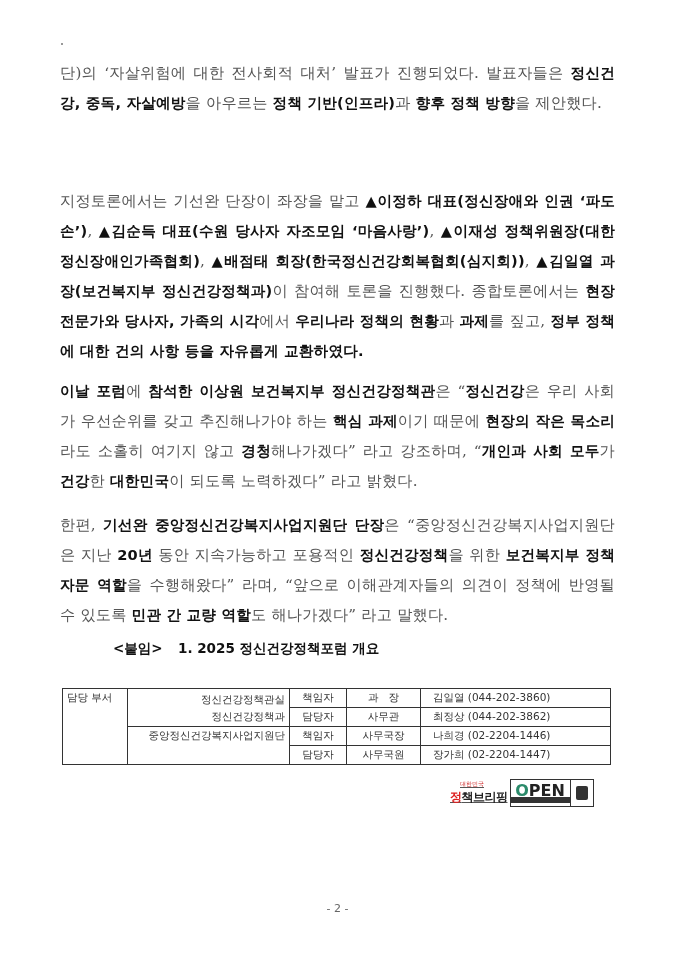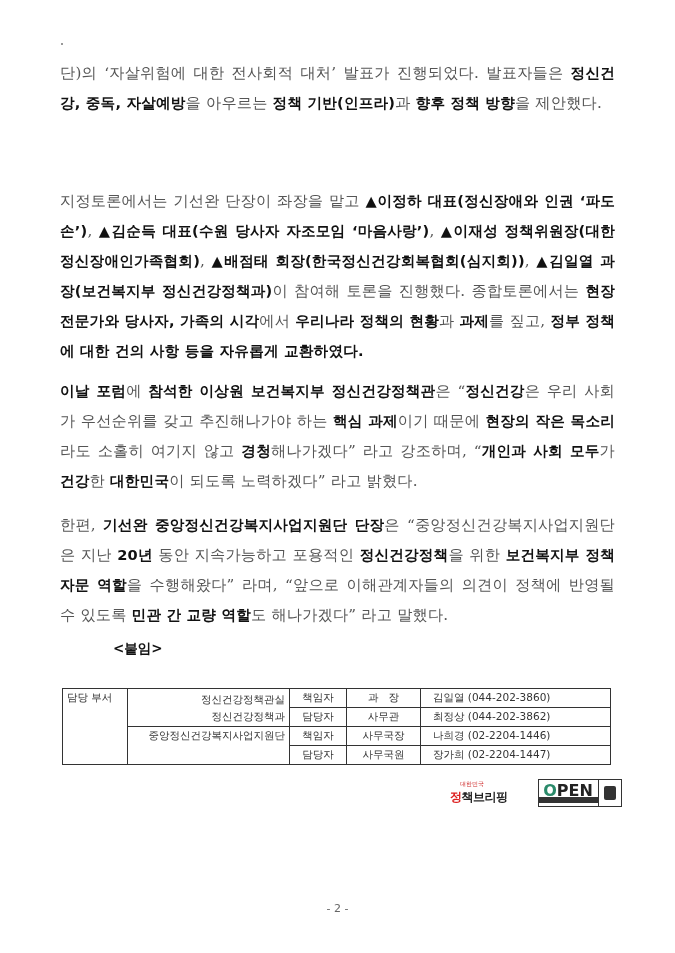--- a/index.html
+++ b/index.html
@@ -16,21 +16,21 @@
   .attach .lbl { width:65px; }
   table.contact { position:absolute; left:62px; top:688px; width:549px; border-collapse:collapse;
                   font-family:"DejaVu Sans","Liberation Sans",sans-serif; font-size:10.5px; color:#333; }
   table.contact td { border:1px solid #333; height:18px; padding:0 4px; vertical-align:middle; }
   table.contact { border:1.5px solid #222; }
   .c-dept { width:56px; vertical-align:top !important; padding-top:2px !important; text-align:left; }
   .c-org { width:153px; text-align:right; line-height:17px;margin-top:39px; }
   .c-role { width:48px; text-align:center; }
   .c-title { width:65px; text-align:center; }
   .c-name { text-align:left; padding-left:12px !important; }
-  .logos { position:absolute; left:450px; top:779px; display:flex; align-items:center; gap:30px; }
+  .logos { position:absolute; left:450px; top:779px; display:flex; align-items:center; gap:2px;text-decoration:underline; }
   .brief { display:flex; flex-direction:column; align-items:flex-start; }
   .brief .small { font-size:6px; color:#c22; font-family:"DejaVu Sans",sans-serif; margin-left:10px; }
   .brief .big { font-size:12px; font-weight:bold; color:#222; font-family:"DejaVu Sans",sans-serif; letter-spacing:-0.5px; }
   .brief .big .red { color:#d22; }
   .open { display:flex; border:1.5px solid #333; height:26px; width:82px; }
   .open .left { flex:1; display:flex; flex-direction:column; align-items:center; justify-content:center; border-right:1px solid #333; }
   .open .word { font-family:"DejaVu Sans",sans-serif; font-weight:bold; font-size:16px; color:#222; line-height:13px; }
   .open .word .o { color:#2a8a6a; }
   .open .strip { width:100%; height:6px; background:#333; }
   .open .right { width:22px; display:flex; align-items:center; justify-content:center; }
@@ -52,20 +52,21 @@
 <div class="para" id="p3" style="top:376px;">
     <p><span> </span><span class="b">이날 포럼</span><span>에 </span><span class="b">참석한 이상원 보건복지부 정신건강정책관</span><span>은 “</span><span class="b">정신건강</span><span>은 우리 사회가 우선순위를 갖고 추진해나가야 하는 </span><span class="b">핵심 과제</span><span>이기 때문에 </span><span class="b">현장의 작은 목소리</span><span>라도 소홀히 여기지 않고 </span><span class="b">경청</span><span>해나가겠다” 라고 강조하며, “</span><span class="b">개인과 사회 모두</span><span>가 </span><span class="b">건강</span><span>한 </span><span class="b">대한민국</span><span>이 되도록 노력하겠다” 라고 밝혔다.</span></p>
   </div>
 <div class="para" id="p4" style="top:510px;">
     <p><span> 한편, </span><span class="b">기선완 중앙정신건강복지사업지원단 단장</span><span>은 “중앙정신건강복지사업지원단은 지난 </span><span class="b">20년</span><span> 동안 지속가능하고 포용적인 </span><span class="b">정신건강정책</span><span>을 위한 </span><span class="b">보건복지부 정책 자문 역할</span><span>을 수행해왔다” 라며, “앞으로 이해관계자들의 의견이 정책에 반영될 수 있도록 </span><span class="b">민관 간 교량 역할</span><span>도 해나가겠다” 라고 말했다.</span></p>
   </div>
 
 <div class="attach">
   <div class="row">
       <span class="lbl">&lt;붙임&gt;</span>
+      <span>1. 2025 정신건강정책포럼 개요</span>
     </div>
   <div class="row">
       <span class="lbl"></span>
     </div>
 </div>
 
 <table class="contact">
   <tbody>
       <tr>
     <td class="c-dept" rowspan="4">담당 부서</td>

